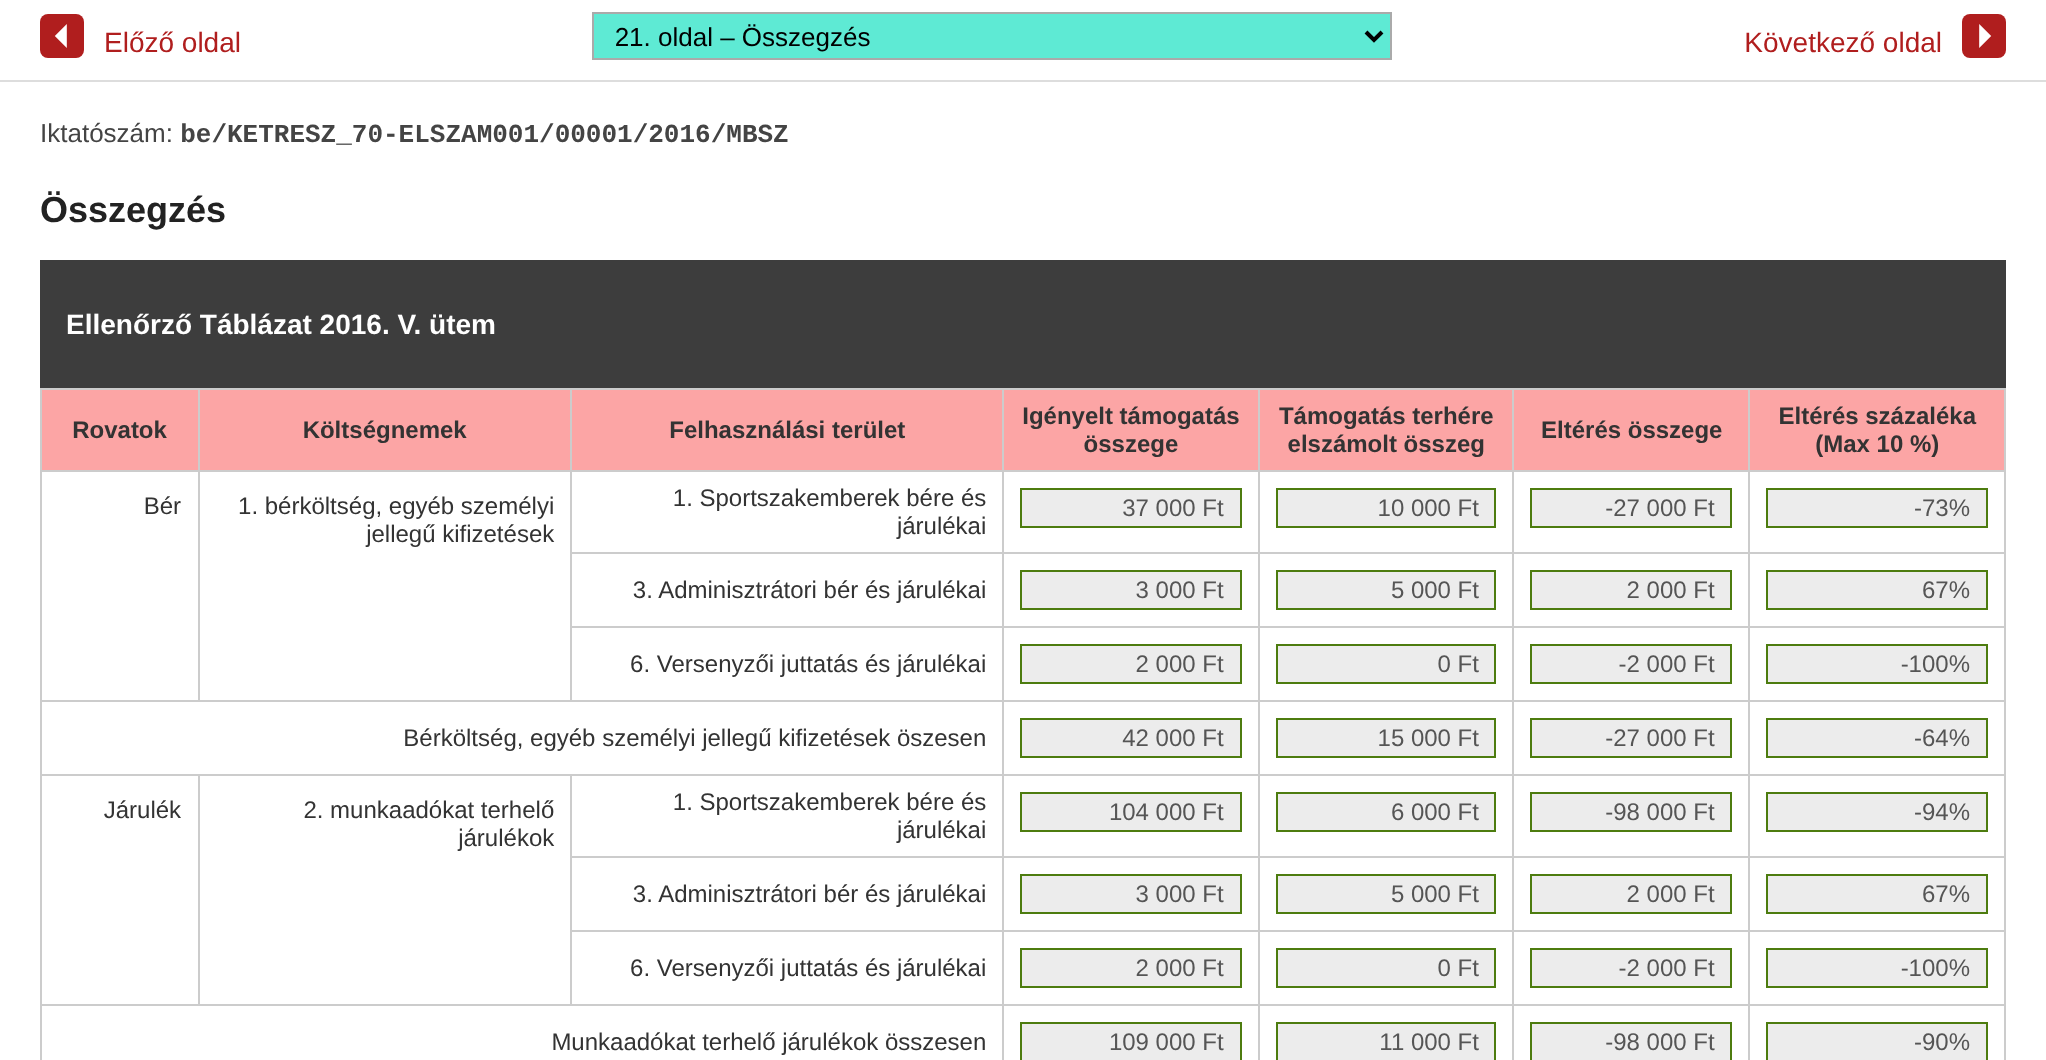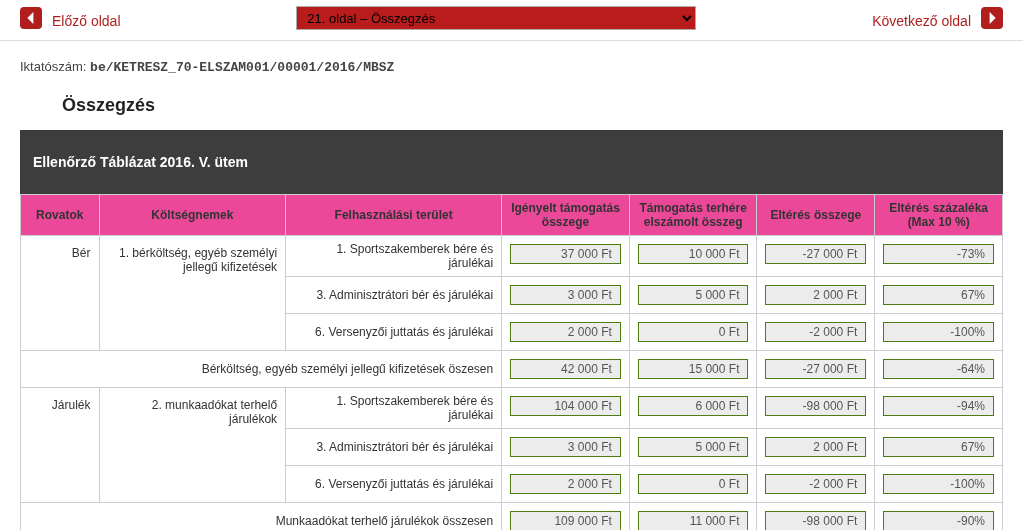--- a/index.html
+++ b/index.html
@@ -48,34 +48,33 @@
   .page-select {
     position: relative;
     width: 400px;
   }
   .page-select select {
     width: 100%;
     height: 24px;
     font-size: 13px;
     padding: 2px 6px;
     border: 1px solid #aaa;
-    background: #b91c1c;
+    background: #5eead4;
   }
   .meta-row {
     padding: 18px 20px 10px 20px;
     font-size: 13px;
     color: #444;
   }
   .meta-row .val { font-weight: bold; font-family: Liberation Mono, monospace; }
   .section-title {
     padding: 10px 20px 14px 20px;
     font-size: 18px;
     font-weight: bold;
     color: #222;
-    margin-left: 42px;
   }
   .table-wrap {
     padding: 0 20px 20px 20px;
   }
   .tbl-title {
     background: #3d3d3d;
     color: #fff;
     font-weight: bold;
     font-size: 14px;
     padding: 23px 12px;
@@ -86,21 +85,21 @@
     border-collapse: collapse;
     table-layout: fixed;
   }
   th, td {
     border: 1px solid #ccc;
     padding: 6px 8px;
     vertical-align: top;
     text-align: right;
   }
   th {
-    background: #ec4899;
+    background: #fca5a5;
     font-size: 12px;
     font-weight: bold;
     text-align: center;
     vertical-align: middle;
   }
   col.c-rov   { width: 8%;  }
   col.c-kolt  { width: 19%; }
   col.c-felh  { width: 22%; }
   col.c-a     { width: 13%; }
   col.c-b     { width: 13%; }

